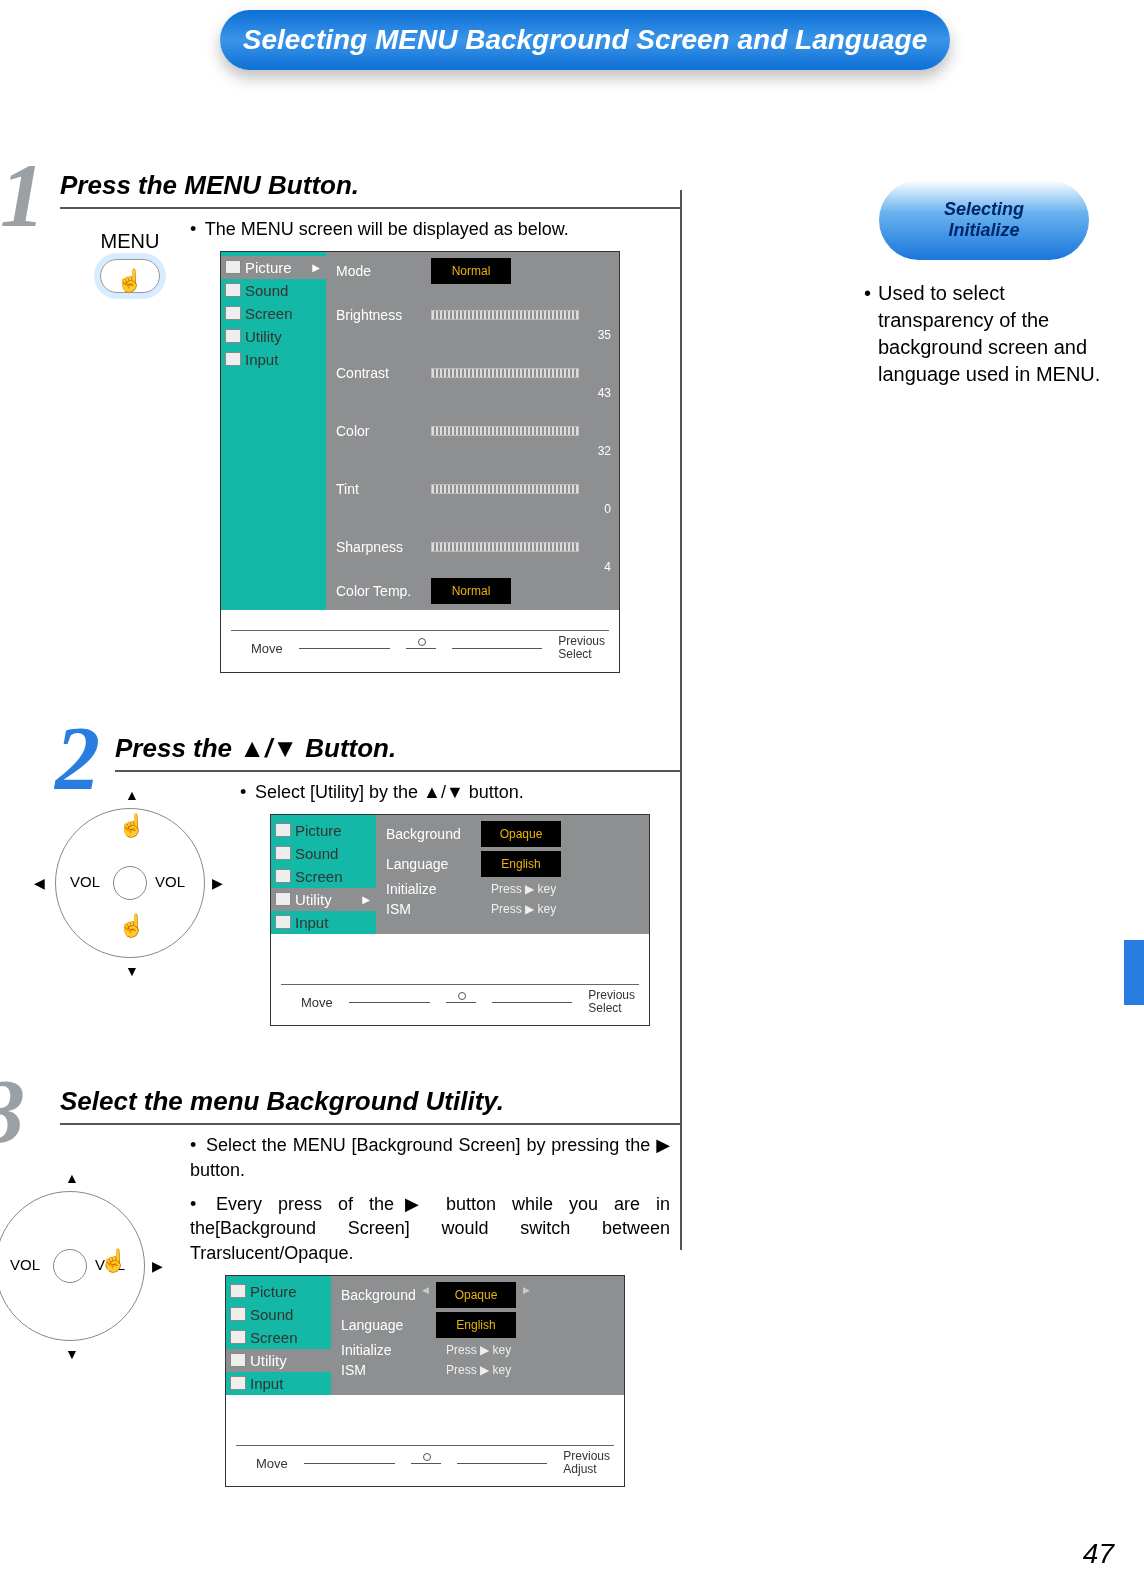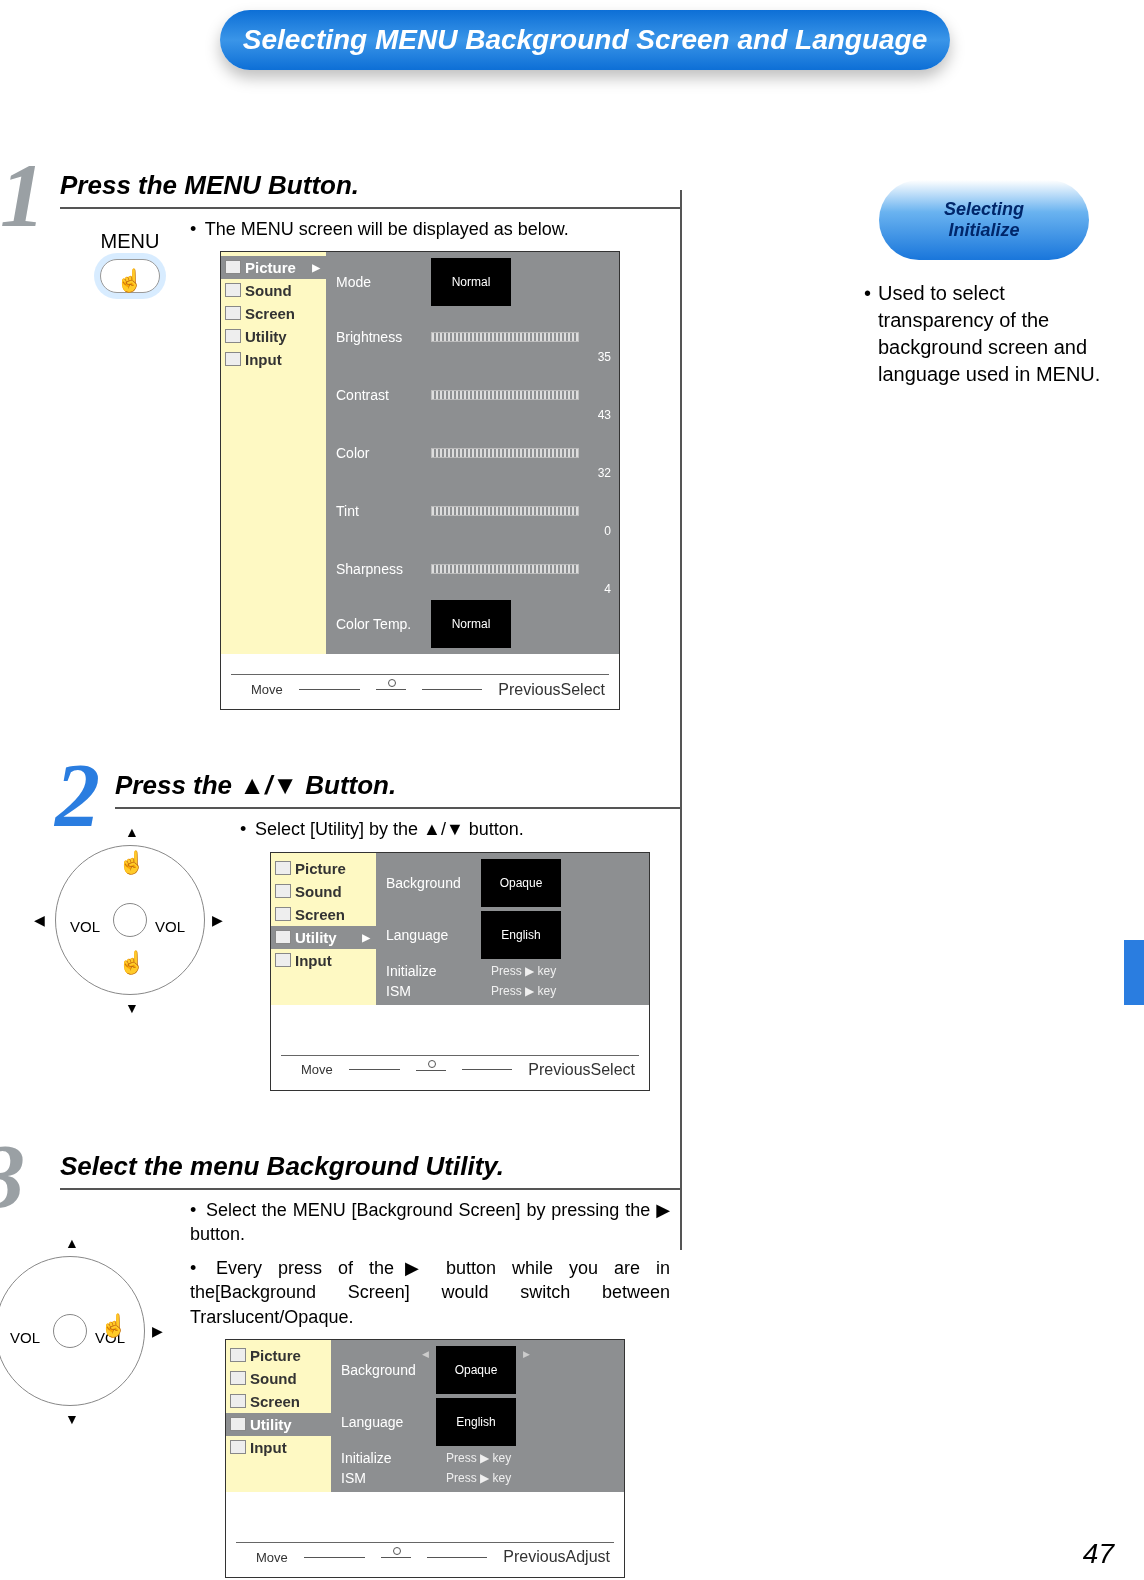--- a/index.html
+++ b/index.html
@@ -161,21 +161,21 @@
   .dpad-center {
     width: 34px; height: 34px;
     border: 1px solid #888;
     border-radius: 50%;
     position: absolute;
     left: 73px; top: 73px;
     background: #fff;
   }
   .dpad-vol-l, .dpad-vol-r {
     position: absolute;
-    top: 88px;
+    top: 80px;
     font-size: 15px;
   }
   .dpad-vol-l { left: 30px; }
   .dpad-vol-r { left: 115px; }
   .tri { position: absolute; font-size: 14px; color: #000; }
   .tri.up { left: 85px; top: -6px; }
   .tri.down { left: 85px; top: 170px; }
   .tri.left { left: -6px; top: 82px; }
   .tri.right { left: 172px; top: 82px; }
   .hand-up { position: absolute; left: 78px; top: 20px; font-size: 22px; }
@@ -188,24 +188,23 @@
     width: 400px;
     background: #fff;
     position: relative;
     margin-left: 140px;
     padding: 0 0 10px 0;
   }
   .osd.small { width: 380px; margin-left: 190px; }
   .osd-inner { display: flex; }
   .osd-left {
     width: 105px;
-    background: #fef9c3;
+    background: #14b8a6;
     border-right: 0px;
     padding-top: 4px;
-    font-weight: bold;
   }
   .osd-left .item {
     font-size: 15px;
     padding: 3px 6px 3px 24px;
     color: #333;
     position: relative;
     display: flex; align-items: center; gap: 4px;
   }
   .osd-left .item.sel {
     background: #8d8f91; color: #fff;
@@ -231,22 +230,22 @@
     background: #8d8f91;
   }
   .osd-row {
     display: flex; align-items: center;
     font-size: 14px;
     padding: 2px 0;
     white-space: nowrap;
   }
   .osd-row .label { width: 95px; }
   .osd-row .valbox {
-    background: #000; color: #ffffff;
-    padding: 17px 10px;
+    background: #000; color: #eab308;
+    padding: 6px 10px;
     min-width: 80px;
     text-align: center;
     font-size: 12px;
     position: relative;
   }
   .osd-row .valbox.arrows::before { content: "◀"; position: absolute; left: -14px; color: #ccc; font-size: 9px; top: 3px; }
   .osd-row .valbox.arrows::after  { content: "▶"; position: absolute; right: -14px; color: #ccc; font-size: 9px; top: 3px; }
   .osd-row .slider {
     flex: 1;
     height: 10px;
@@ -274,21 +273,21 @@
   .osd .footer .joyglyph {
     width: 30px; height: 20px; position: relative;
   }
   .osd .footer .joyglyph::before {
     content: ""; position: absolute; left: 12px; top: 0; width: 6px; height: 6px; border: 1px solid #555; border-radius: 50%;
   }
   .osd .footer .joyglyph::after {
     content: ""; position: absolute; left: 0; top: 10px; width: 30px; height: 1px; background: #555;
   }
   .osd .footer .right-col {
-    display: flex; flex-direction: row; line-height: 1.1; font-size: 16px; justify-content: center;
+    display: flex; flex-direction: column; line-height: 1.1; font-size: 12px; justify-content: center;
   }
 
   
   .step1 .osd { margin-top: 0; margin-left: 140px; }
   .step1 .remote-menu { left: 80px; top: 60px; }
   .step2 .osd { margin-top: 0; }
   .step2 .dpad-wrap { left: 40px; top: 60px; }
   .step3 .dpad-wrap { left: -20px; top: 90px; }
   .step3 .osd { margin-left: 145px; }
 

